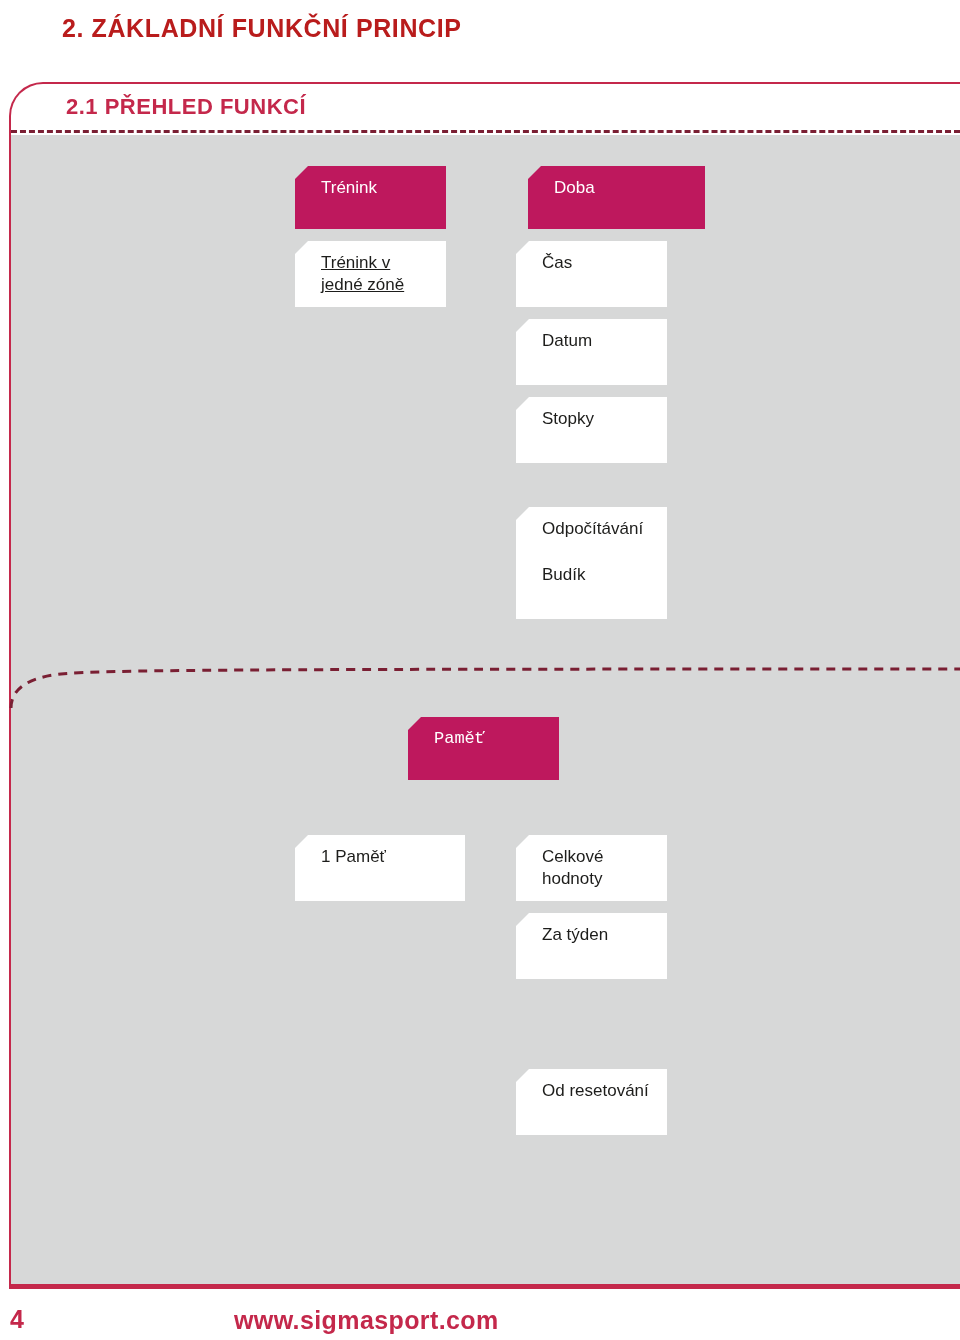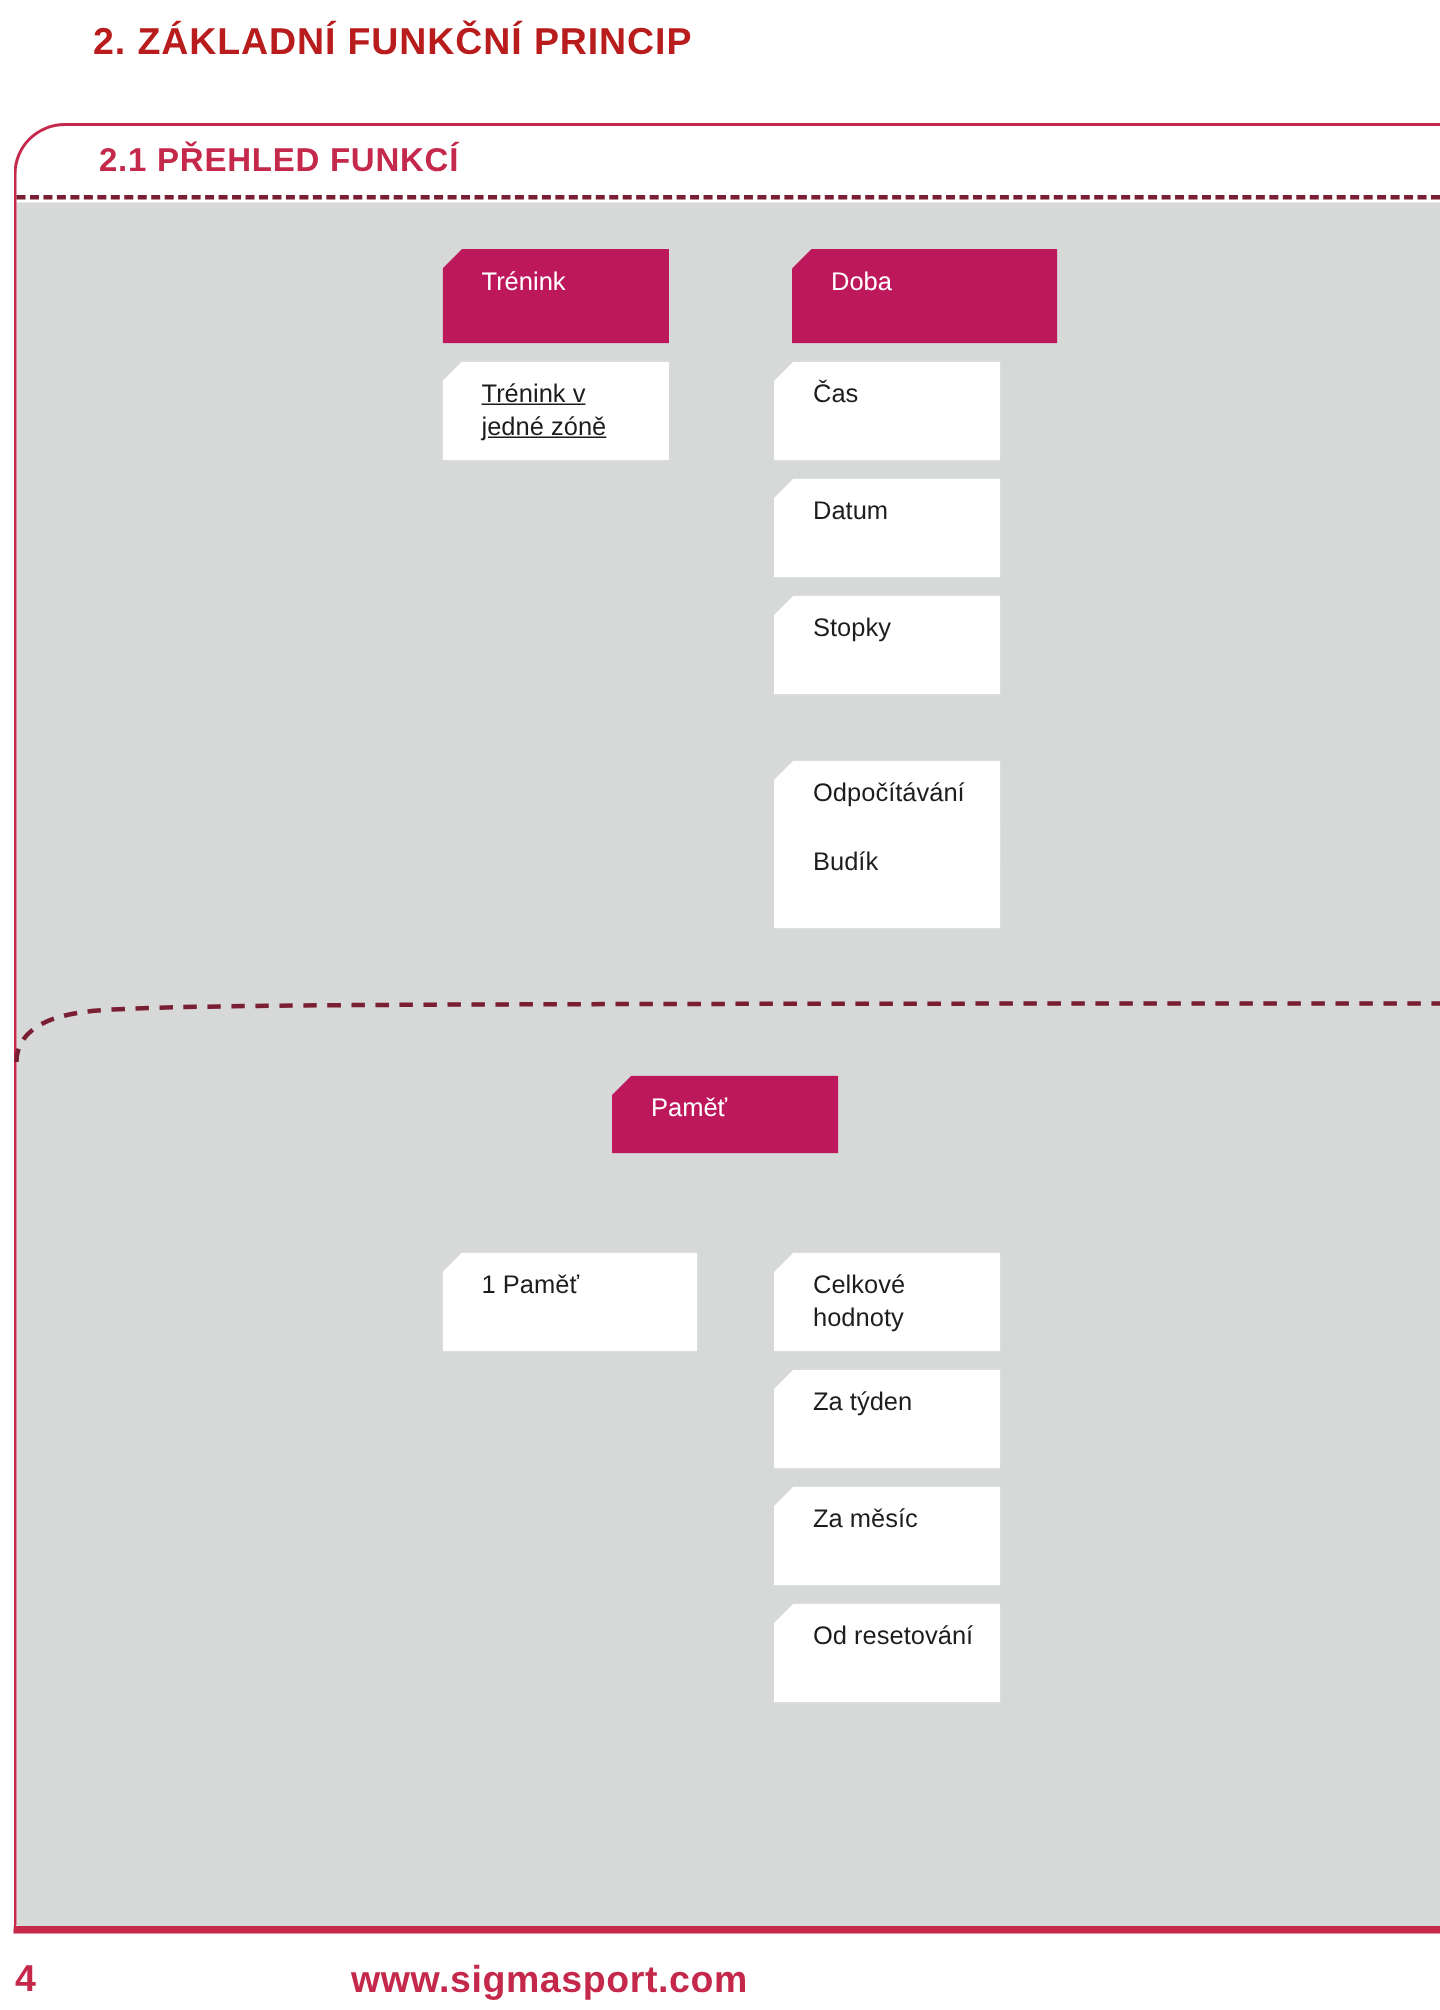--- a/index.html
+++ b/index.html
@@ -185,40 +185,37 @@
   </div>
 
   <div class="box" style="left:516px; top:475px; width:151px; height:66px;margin-top:32px;">
     <span class="label">Odpočítávání</span>
   </div>
 
   <div class="box" style="left:516px; top:553px; width:151px; height:66px;">
     <span class="label">Budík</span>
   </div>
 
-  <div class="box dark" style="left:408px; top:717px; width:151px; height:52px;">
+  <div class="box dark" style="left:408px; top:717px; width:151px; height:63px;font-family:Liberation Mono, monospace;">
     <span class="label">Paměť</span>
   </div>
 
   <div class="box" style="left:295px; top:835px; width:170px; height:66px;">
     <span class="label">1 Paměť</span>
   </div>
 
   <div class="box" style="left:516px; top:835px; width:151px; height:66px;">
     <span class="label">Celkové
 hodnoty</span>
   </div>
 
   <div class="box" style="left:516px; top:913px; width:151px; height:66px;">
     <span class="label">Za týden</span>
   </div>
 
-  <div class="box" style="left:516px; top:991px; width:151px; height:66px;">
-    <span class="label">Za měsíc</span>
-  </div>
 
   <div class="box" style="left:516px; top:1069px; width:151px; height:66px;">
     <span class="label">Od resetování</span>
   </div>
 
   <div class="footer-rule"></div>
 
   <div class="page-number">4</div>
 
   <div class="site-url">www.sigmasport.com</div>

